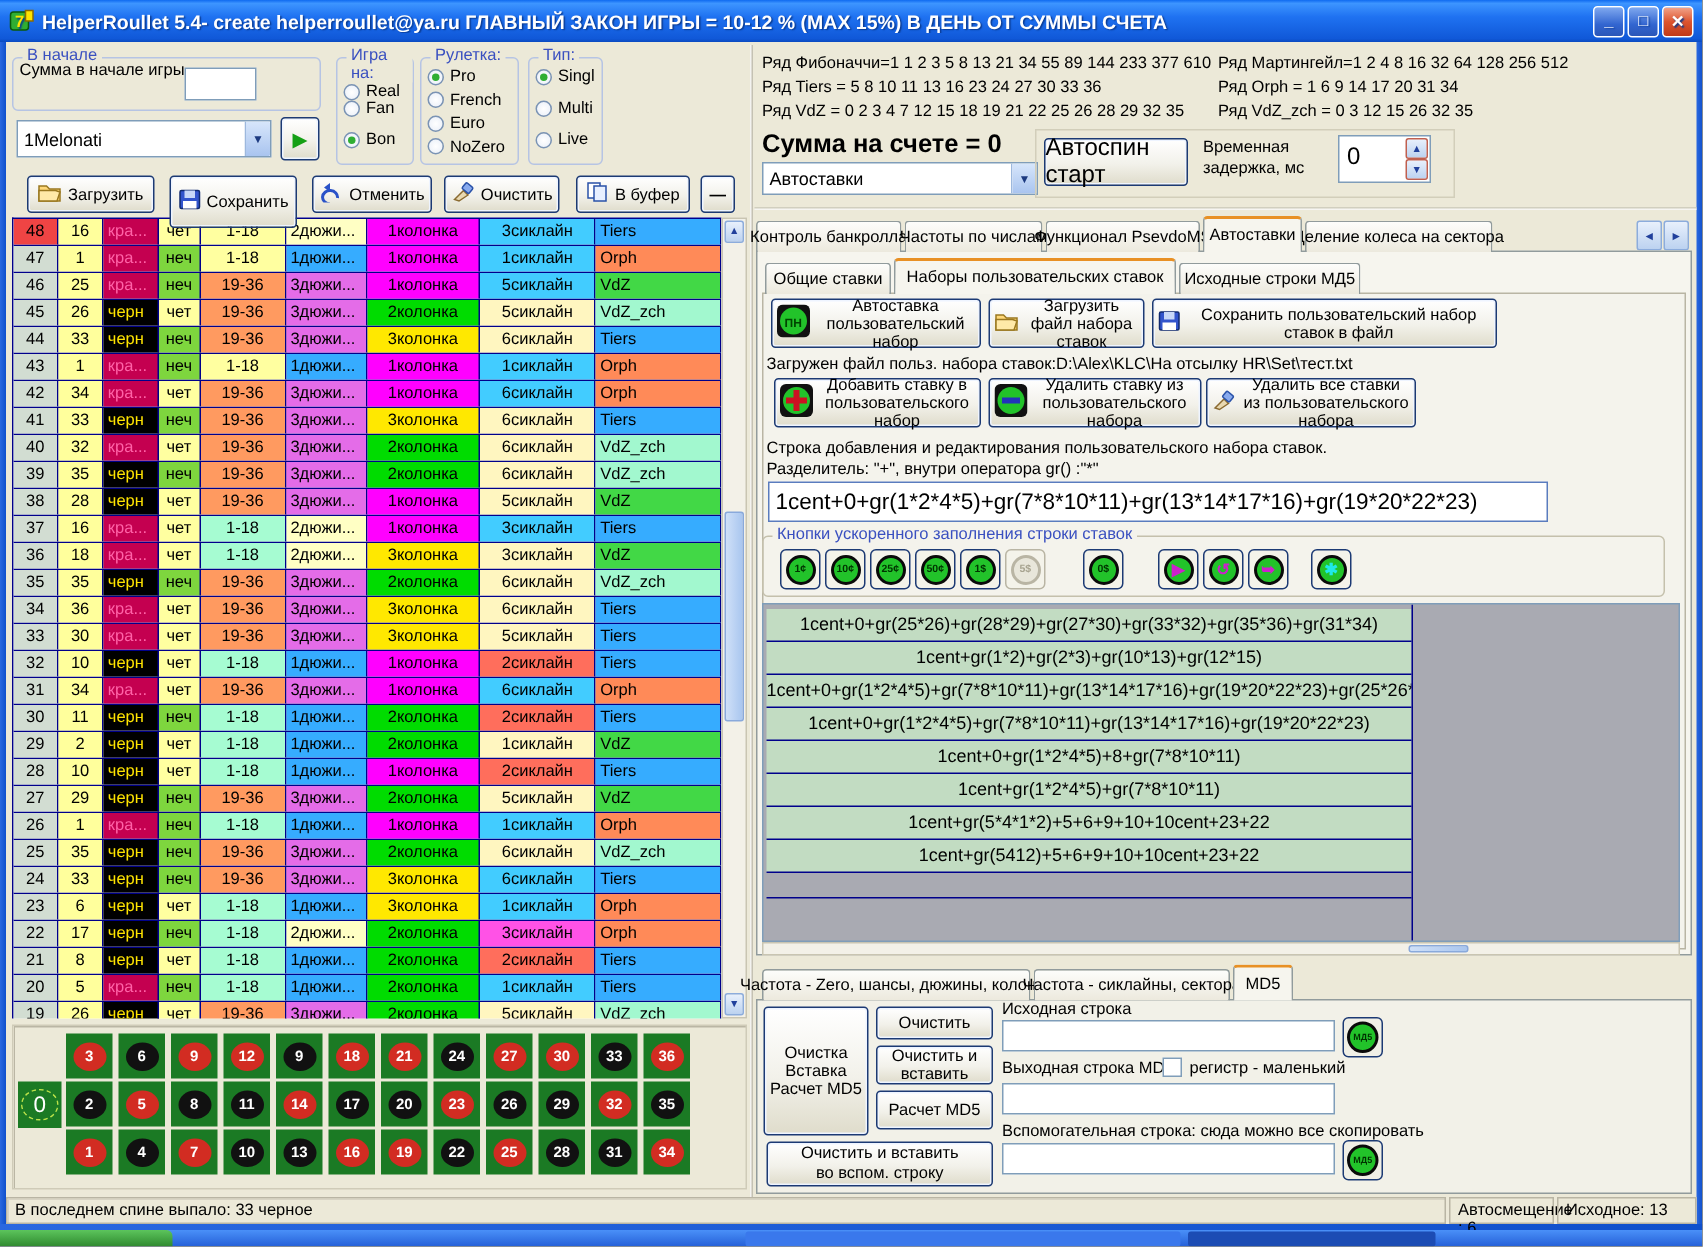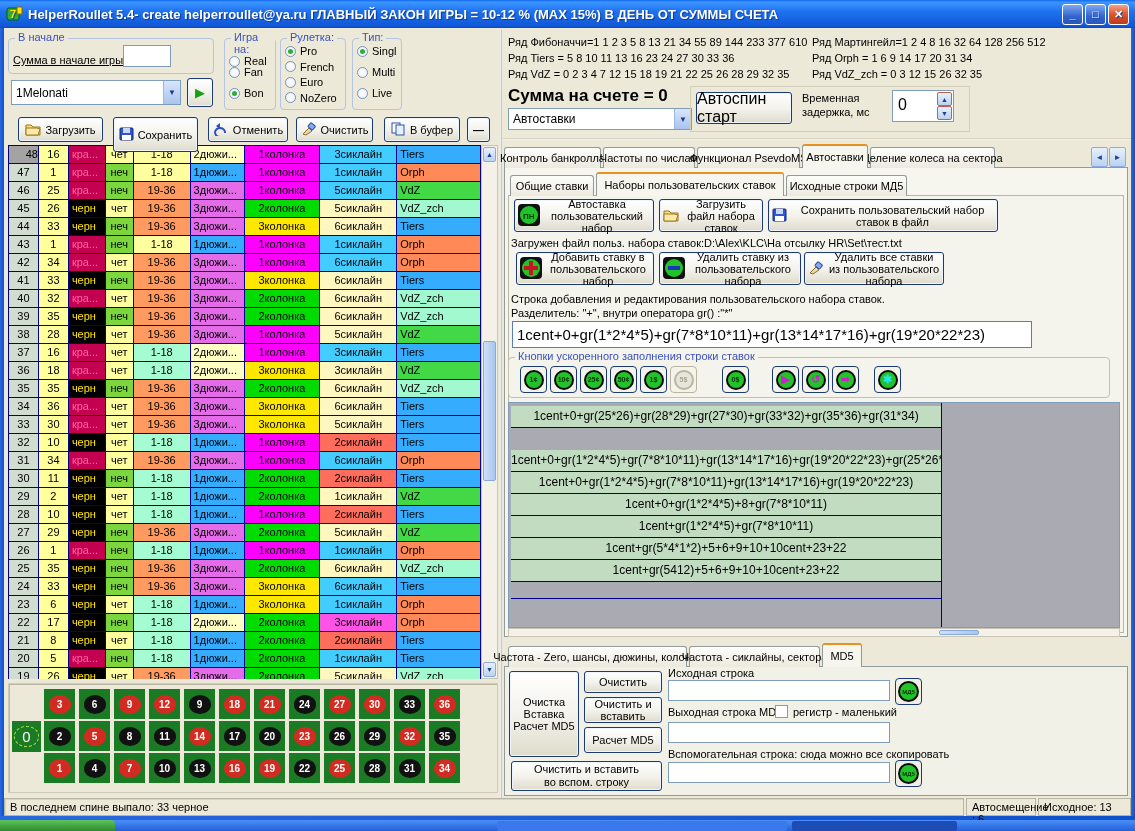--- a/index.html
+++ b/index.html
@@ -72,39 +72,39 @@
     <span class="winbtn">□</span>
     <span class="winbtn close">✕</span>
   </div>
 
   <div class="abs winborder" style="left:0;top:28px;width:4px;height:792px;"></div>
   <div class="abs winborder" style="left:1131px;top:28px;width:4px;height:792px;"></div>
   <div class="abs winborder" style="left:0;top:816px;width:1135px;height:4px;"></div>
 
   <div class="abs grp" style="left:8px;top:38px;width:206px;height:36px;">
     <span class="cap">В начале</span>
-    <span class="abs lbl" style="left:4px;top:15px;text-decoration:underline;">Сумма в начале игры</span>
+    <span class="abs lbl" style="left:4px;top:2px;">Сумма в начале игры</span>
     <input class="abs sunk" style="left: 114px; top: 6px; width: 48px; height: 22px; font-size: 12px;" value="">
   </div>
 
   <div class="abs combo" style="left:11px;top:80px;width:170px;height:25px;">
     <span class="cv">1Melonati</span>
     <span class="cb">▼</span>
   </div>
   <div class="abs btn" style="left:187px;top:78px;width:26px;height:29px;">
     <span style="color:#15a015;font-size:13px;">▶</span>
   </div>
 
   <div id="radio-groups"></div>
 
   <div id="tl-toolbar"></div>
 
   <div class="abs" id="spin-table" style="left:8px;top:145px;width:473px;height:534px;overflow:hidden;border-left:1px solid #00008b;border-top:1px solid #00008b;background:#fff;">
       <div class="srow">
-        <div class="cell" style="width: 30px; background: #a3a3a3; text-align: right; color: rgb(0, 0, 0); padding-left: 0px;">48</div>
+        <div class="cell" style="width: 30px; background: #ef4444; text-align: center; color: rgb(0, 0, 0); padding-left: 0px;">48</div>
         <div class="cell" style="width: 30px; background: rgb(255, 255, 156); text-align: center; color: rgb(0, 0, 0); padding-left: 0px;">16</div>
         <div class="cell" style="width: 37px; background: rgb(196, 0, 80); text-align: left; color: rgb(255, 99, 168); padding-left: 3px;">кра...</div>
         <div class="cell" style="width: 28px; background: rgb(255, 255, 160); text-align: center; color: rgb(0, 0, 0); padding-left: 0px;">чет</div>
         <div class="cell" style="width: 57px; background: rgb(255, 255, 160); text-align: center; color: rgb(0, 0, 0); padding-left: 0px;">1-18</div>
         <div class="cell" style="width: 54px; background: rgb(255, 255, 196); text-align: left; color: rgb(0, 0, 0); padding-left: 3px;">2дюжи...</div>
         <div class="cell" style="width: 76px; background: rgb(255, 0, 255); text-align: center; color: rgb(0, 0, 0); padding-left: 0px;">1колонка</div>
         <div class="cell" style="width: 77px; background: rgb(66, 204, 255); text-align: center; color: rgb(0, 0, 0); padding-left: 0px;">3сиклайн</div>
         <div class="cell" style="width: 84px; background: rgb(54, 172, 255); text-align: left; color: rgb(0, 0, 0); padding-left: 3px;">Tiers</div>
       </div>
       <div class="srow">
@@ -478,20 +478,21 @@
   <div class="abs lbl" style="left:511px;top:307px;">Разделитель: "+", внутри оператора gr() :"*"</div>
   <input class="abs sunk" style="left: 512px; top: 321px; width: 520px; height: 27px; font-size: 15px; padding: 0px 4px; border-color: rgb(90, 124, 190);" value="1cent+0+gr(1*2*4*5)+gr(7*8*10*11)+gr(13*14*17*16)+gr(19*20*22*23)">
 
   <div class="abs grp" style="left:508px;top:357px;width:602px;height:41px;border-color:#c4c0ac;">
     <span class="cap" style="background:#f4f3ec;">Кнопки ускоренного заполнения строки ставок</span>
   </div>
   <div id="quick-buttons"></div>
 
   <div class="abs" id="bet-list" style="left: 508px; top: 402px; width: 612px; height: 226px; border: 1px solid rgb(127, 157, 185); overflow: hidden; background: rgb(169, 170, 178);">
       <div class="abs" style="left: 2px; top: 3px; width: 430px; height: 22px; background: rgb(194, 220, 194); border-bottom: 1px solid rgb(0, 0, 139); font-size: 12px; text-align: center; line-height: 21px; overflow: hidden; white-space: nowrap;">1cent+0+gr(25*26)+gr(28*29)+gr(27*30)+gr(33*32)+gr(35*36)+gr(31*34)</div>
+      <div class="abs" style="left: 2px; top: 25px; width: 430px; height: 22px; background: rgb(194, 220, 194); border-bottom: 1px solid rgb(0, 0, 139); font-size: 12px; text-align: center; line-height: 21px; overflow: hidden; white-space: nowrap;">1cent+gr(1*2)+gr(2*3)+gr(10*13)+gr(12*15)</div>
       <div class="abs" style="left: 2px; top: 47px; width: 430px; height: 22px; background: rgb(194, 220, 194); border-bottom: 1px solid rgb(0, 0, 139); font-size: 12px; text-align: center; line-height: 21px; overflow: hidden; white-space: nowrap;">1cent+0+gr(1*2*4*5)+gr(7*8*10*11)+gr(13*14*17*16)+gr(19*20*22*23)+gr(25*26*28*29)+...</div>
       <div class="abs" style="left: 2px; top: 69px; width: 430px; height: 22px; background: rgb(194, 220, 194); border-bottom: 1px solid rgb(0, 0, 139); font-size: 12px; text-align: center; line-height: 21px; overflow: hidden; white-space: nowrap;">1cent+0+gr(1*2*4*5)+gr(7*8*10*11)+gr(13*14*17*16)+gr(19*20*22*23)</div>
       <div class="abs" style="left: 2px; top: 91px; width: 430px; height: 22px; background: rgb(194, 220, 194); border-bottom: 1px solid rgb(0, 0, 139); font-size: 12px; text-align: center; line-height: 21px; overflow: hidden; white-space: nowrap;">1cent+0+gr(1*2*4*5)+8+gr(7*8*10*11)</div>
       <div class="abs" style="left: 2px; top: 113px; width: 430px; height: 22px; background: rgb(194, 220, 194); border-bottom: 1px solid rgb(0, 0, 139); font-size: 12px; text-align: center; line-height: 21px; overflow: hidden; white-space: nowrap;">1cent+gr(1*2*4*5)+gr(7*8*10*11)</div>
       <div class="abs" style="left: 2px; top: 135px; width: 430px; height: 22px; background: rgb(194, 220, 194); border-bottom: 1px solid rgb(0, 0, 139); font-size: 12px; text-align: center; line-height: 21px; overflow: hidden; white-space: nowrap;">1cent+gr(5*4*1*2)+5+6+9+10+10cent+23+22</div>
       <div class="abs" style="left: 2px; top: 157px; width: 430px; height: 22px; background: rgb(194, 220, 194); border-bottom: 1px solid rgb(0, 0, 139); font-size: 12px; text-align: center; line-height: 21px; overflow: hidden; white-space: nowrap;">1cent+gr(5412)+5+6+9+10+10cent+23+22</div>
       <div class="abs" style="left: 2px; top: 179px; width: 430px; height: 47px; border-bottom: 1px solid rgb(0, 0, 139);"></div>
       <div class="abs" style="left: 2px; top: 195px; width: 430px; height: 0px; border-bottom: 1px solid rgb(0, 0, 139);"></div>
       <div class="abs" style="left: 432px; top: 0px; width: 0px; height: 226px; border-right: 1px solid rgb(0, 0, 139);"></div>
     </div>

